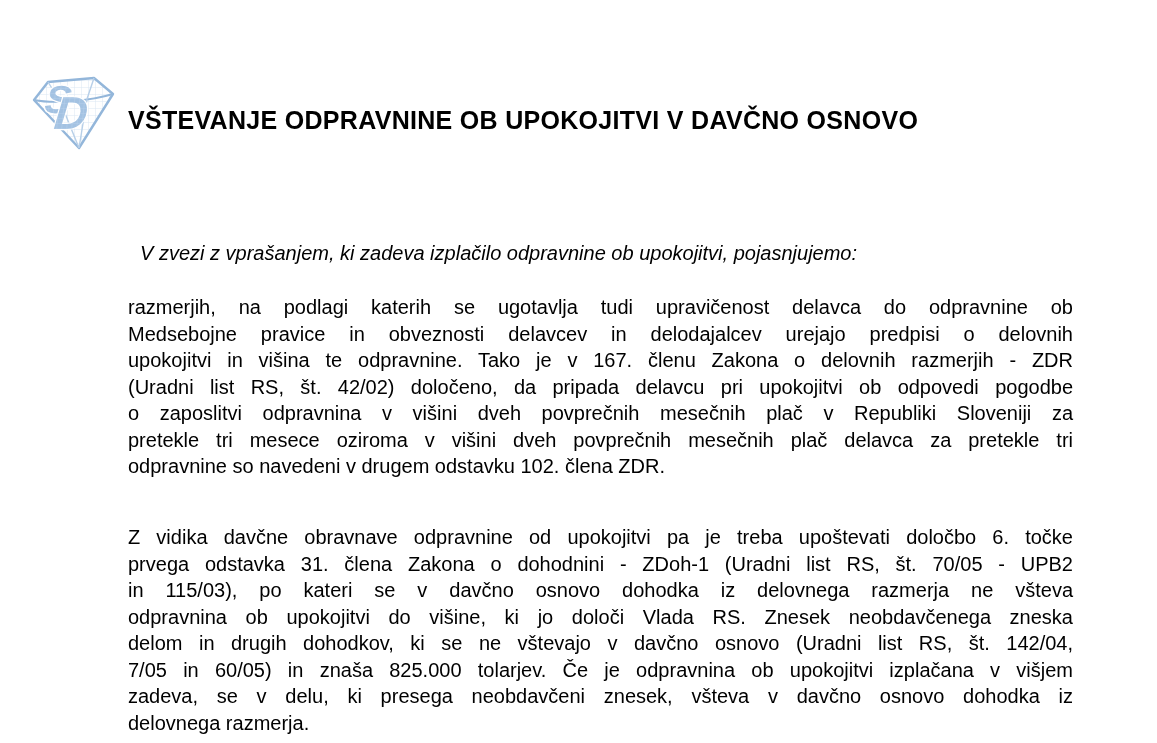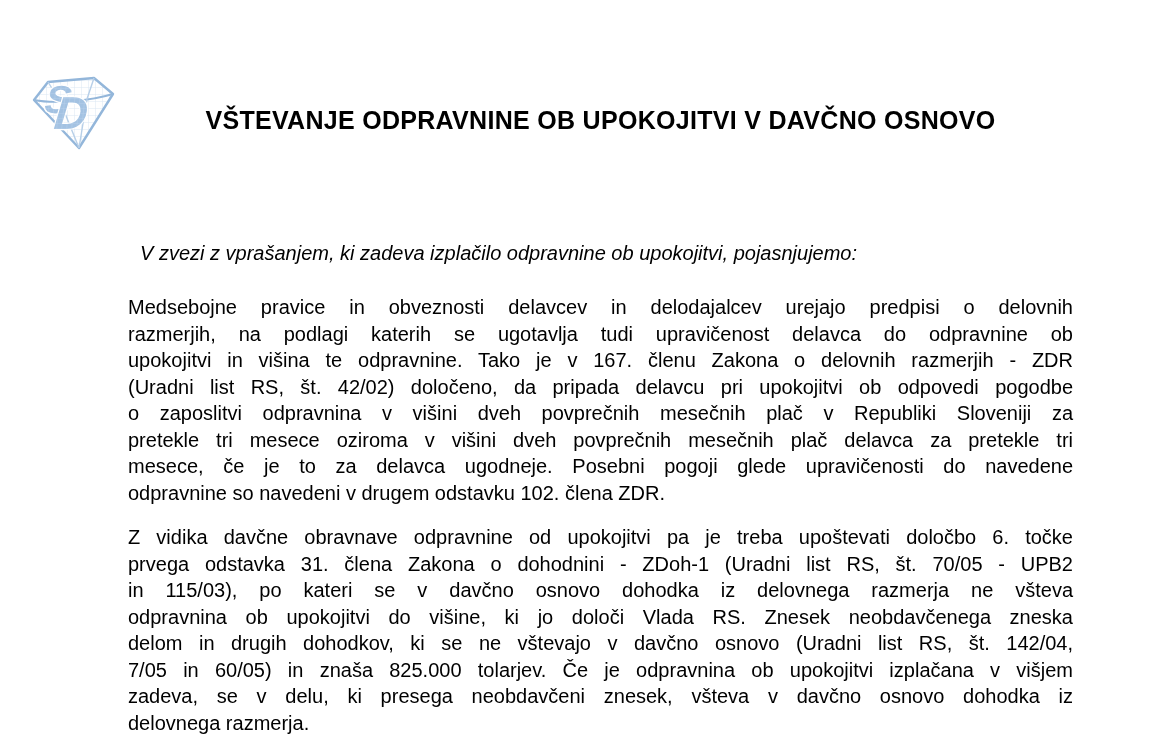--- a/index.html
+++ b/index.html
@@ -15,21 +15,21 @@
     font-family: "Liberation Sans", sans-serif;
     font-weight: bold; font-style: italic;
     paint-order: stroke; stroke: #ffffff; stroke-width: 2.4px;
   }
 
   .content { position: absolute; left: 128px; top: 0; width: 945px; height: 743px; }
 
   .title {
     position: absolute; left: 0; top: 105px; width: 945px; margin: 0;
     font-size: 25px; line-height: 30px; font-weight: bold;
-    text-align: center; letter-spacing: 0.3px; white-space: nowrap;
+    text-align: left; letter-spacing: 0.3px; white-space: nowrap;
   }
   .reference {
     position: absolute; left: 0; top: 160px; width: 945px;
     font-size: 20px; line-height: 26.5px;
   }
   .lead {
     position: absolute; left: 12px; top: 240px; width: 945px;
     font-size: 20px; line-height: 26.5px; font-style: italic;
   }
   .para {
@@ -74,27 +74,26 @@
     <g transform="skewX(-6)">
       <text x="16" y="40" font-size="39" fill="url(#gridb)">S</text>
       <text x="27" y="56" font-size="46" fill="url(#gridb)">D</text>
     </g>
   </svg>
 
   <div class="content">
     <h1 class="title">VŠTEVANJE ODPRAVNINE OB UPOKOJITVI V DAVČNO OSNOVO</h1>
     <div class="lead">V zvezi z vprašanjem, ki zadeva izplačilo odpravnine ob upokojitvi, pojasnjujemo:</div>
     <div class="para para-1">
+        <div class="tline">razmerjih, na podlagi katerih se ugotavlja tudi upravičenost delavca do odpravnine ob</div>
         <div class="tline">Medsebojne pravice in obveznosti delavcev in delodajalcev urejajo predpisi o delovnih</div>
-        <div class="tline">razmerjih, na podlagi katerih se ugotavlja tudi upravičenost delavca do odpravnine ob</div>
         <div class="tline">upokojitvi in višina te odpravnine. Tako je v 167. členu Zakona o delovnih razmerjih - ZDR</div>
         <div class="tline">(Uradni list RS, št. 42/02) določeno, da pripada delavcu pri upokojitvi ob odpovedi pogodbe</div>
         <div class="tline">o zaposlitvi odpravnina v višini dveh povprečnih mesečnih plač v Republiki Sloveniji za</div>
         <div class="tline">pretekle tri mesece oziroma v višini dveh povprečnih mesečnih plač delavca za pretekle tri</div>
-        <div class="tline">mesece, če je to za delavca ugodneje. Posebni pogoji glede upravičenosti do navedene</div>
         <div class="tline last">odpravnine so navedeni v drugem odstavku 102. člena ZDR.</div>
       </div>
     <div class="para para-2">
         <div class="tline">Z vidika davčne obravnave odpravnine od upokojitvi pa je treba upoštevati določbo 6. točke</div>
         <div class="tline">prvega odstavka 31. člena Zakona o dohodnini - ZDoh-1 (Uradni list RS, št. 70/05 - UPB2</div>
         <div class="tline">in 115/03), po kateri se v davčno osnovo dohodka iz delovnega razmerja ne všteva</div>
         <div class="tline">odpravnina ob upokojitvi do višine, ki jo določi Vlada RS. Znesek neobdavčenega zneska</div>
         <div class="tline">delom in drugih dohodkov, ki se ne vštevajo v davčno osnovo (Uradni list RS, št. 142/04,</div>
         <div class="tline">7/05 in 60/05) in znaša 825.000 tolarjev. Če je odpravnina ob upokojitvi izplačana v višjem</div>
         <div class="tline">zadeva, se v delu, ki presega neobdavčeni znesek, všteva v davčno osnovo dohodka iz</div>

